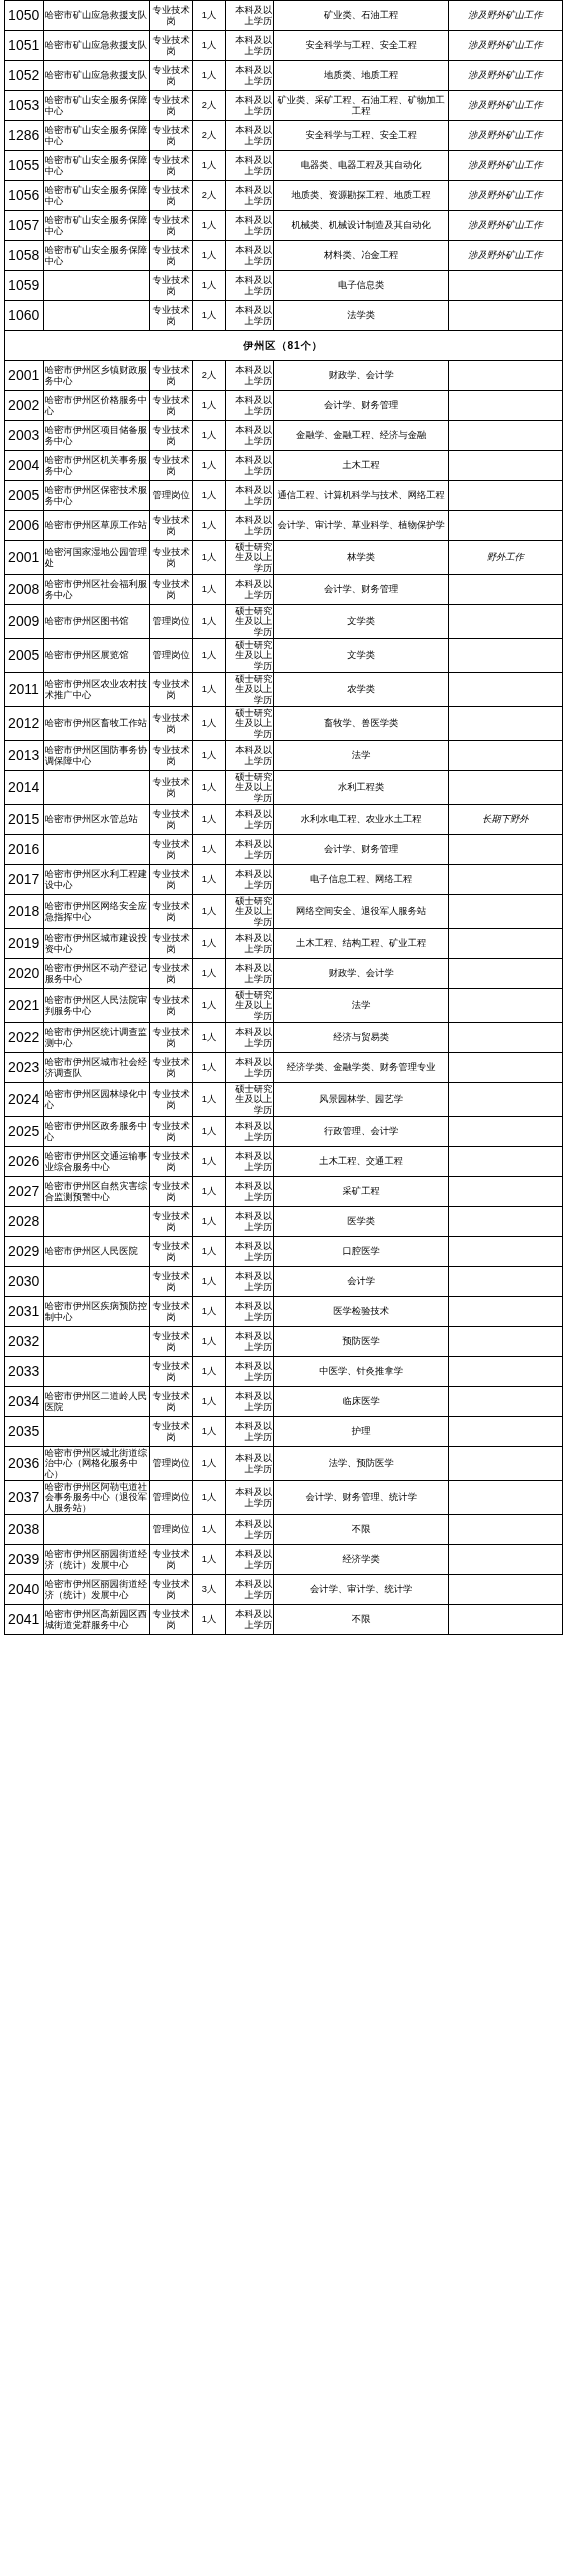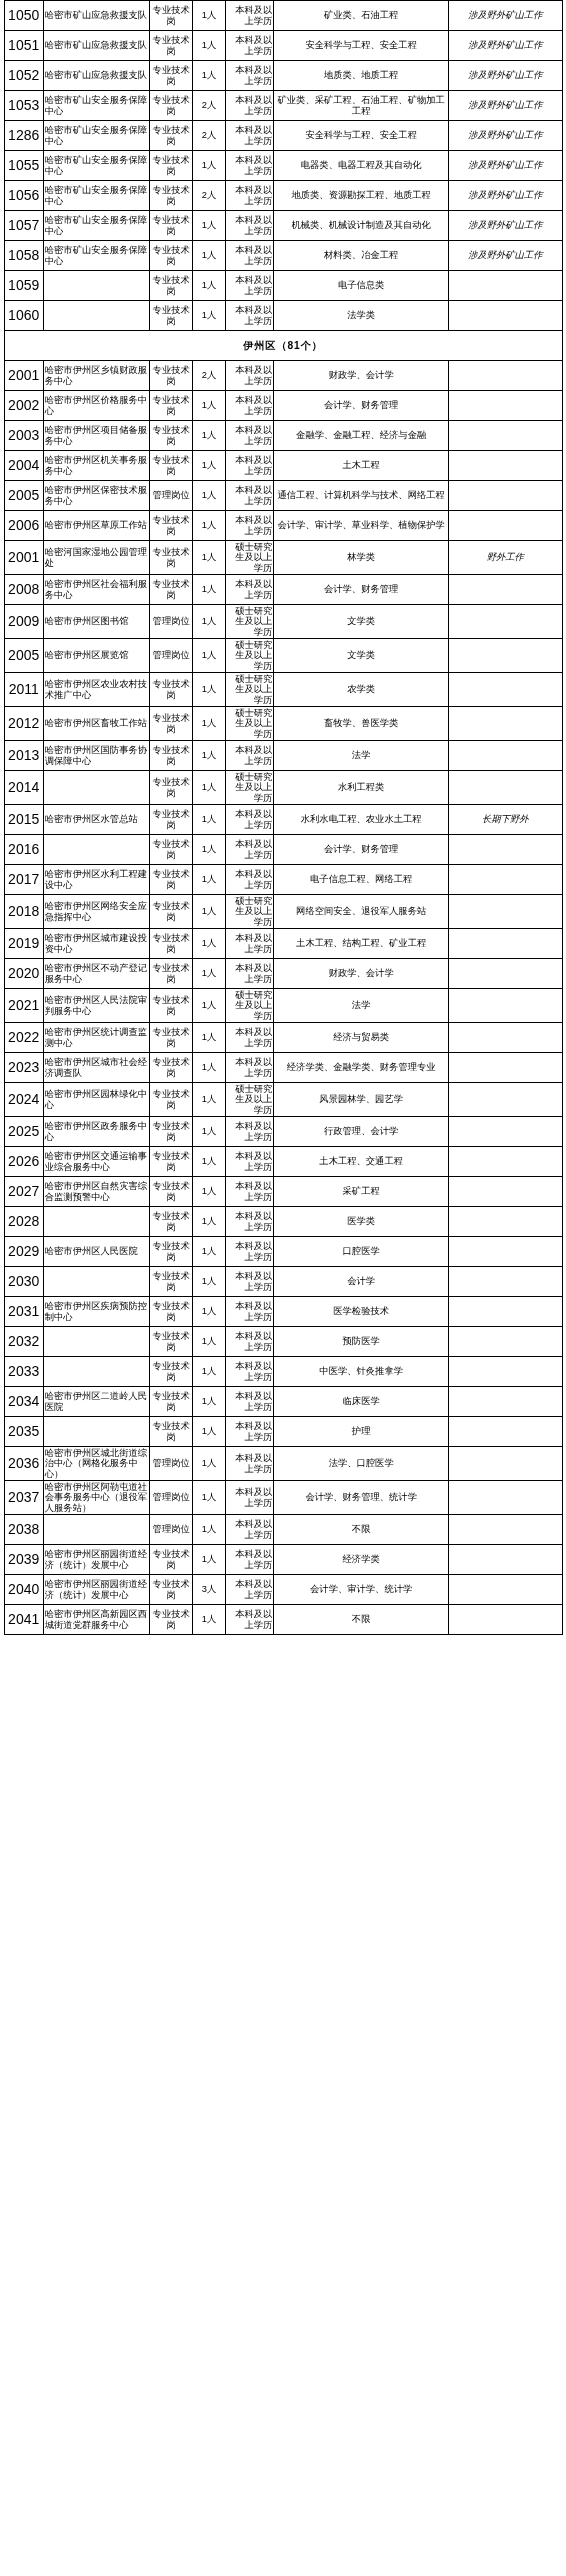--- a/index.html
+++ b/index.html
@@ -469,21 +469,21 @@
           <td class="c-edu">本科及以上学历</td>
           <td class="c-major">护理</td>
           <td class="c-note"></td>
         </tr>
         <tr>
           <td class="c-code">2036</td>
           <td class="c-unit">哈密市伊州区城北街道综治中心（网格化服务中心）</td>
           <td class="c-type">管理岗位</td>
           <td class="c-num">1人</td>
           <td class="c-edu">本科及以上学历</td>
-          <td class="c-major">法学、口腔医学</td>
+          <td class="c-major">法学、预防医学</td>
           <td class="c-note"></td>
         </tr>
         <tr>
           <td class="c-code">2037</td>
           <td class="c-unit">哈密市伊州区阿勒屯道社会事务服务中心（退役军人服务站）</td>
           <td class="c-type">管理岗位</td>
           <td class="c-num">1人</td>
           <td class="c-edu">本科及以上学历</td>
           <td class="c-major">会计学、财务管理、统计学</td>
           <td class="c-note"></td>

